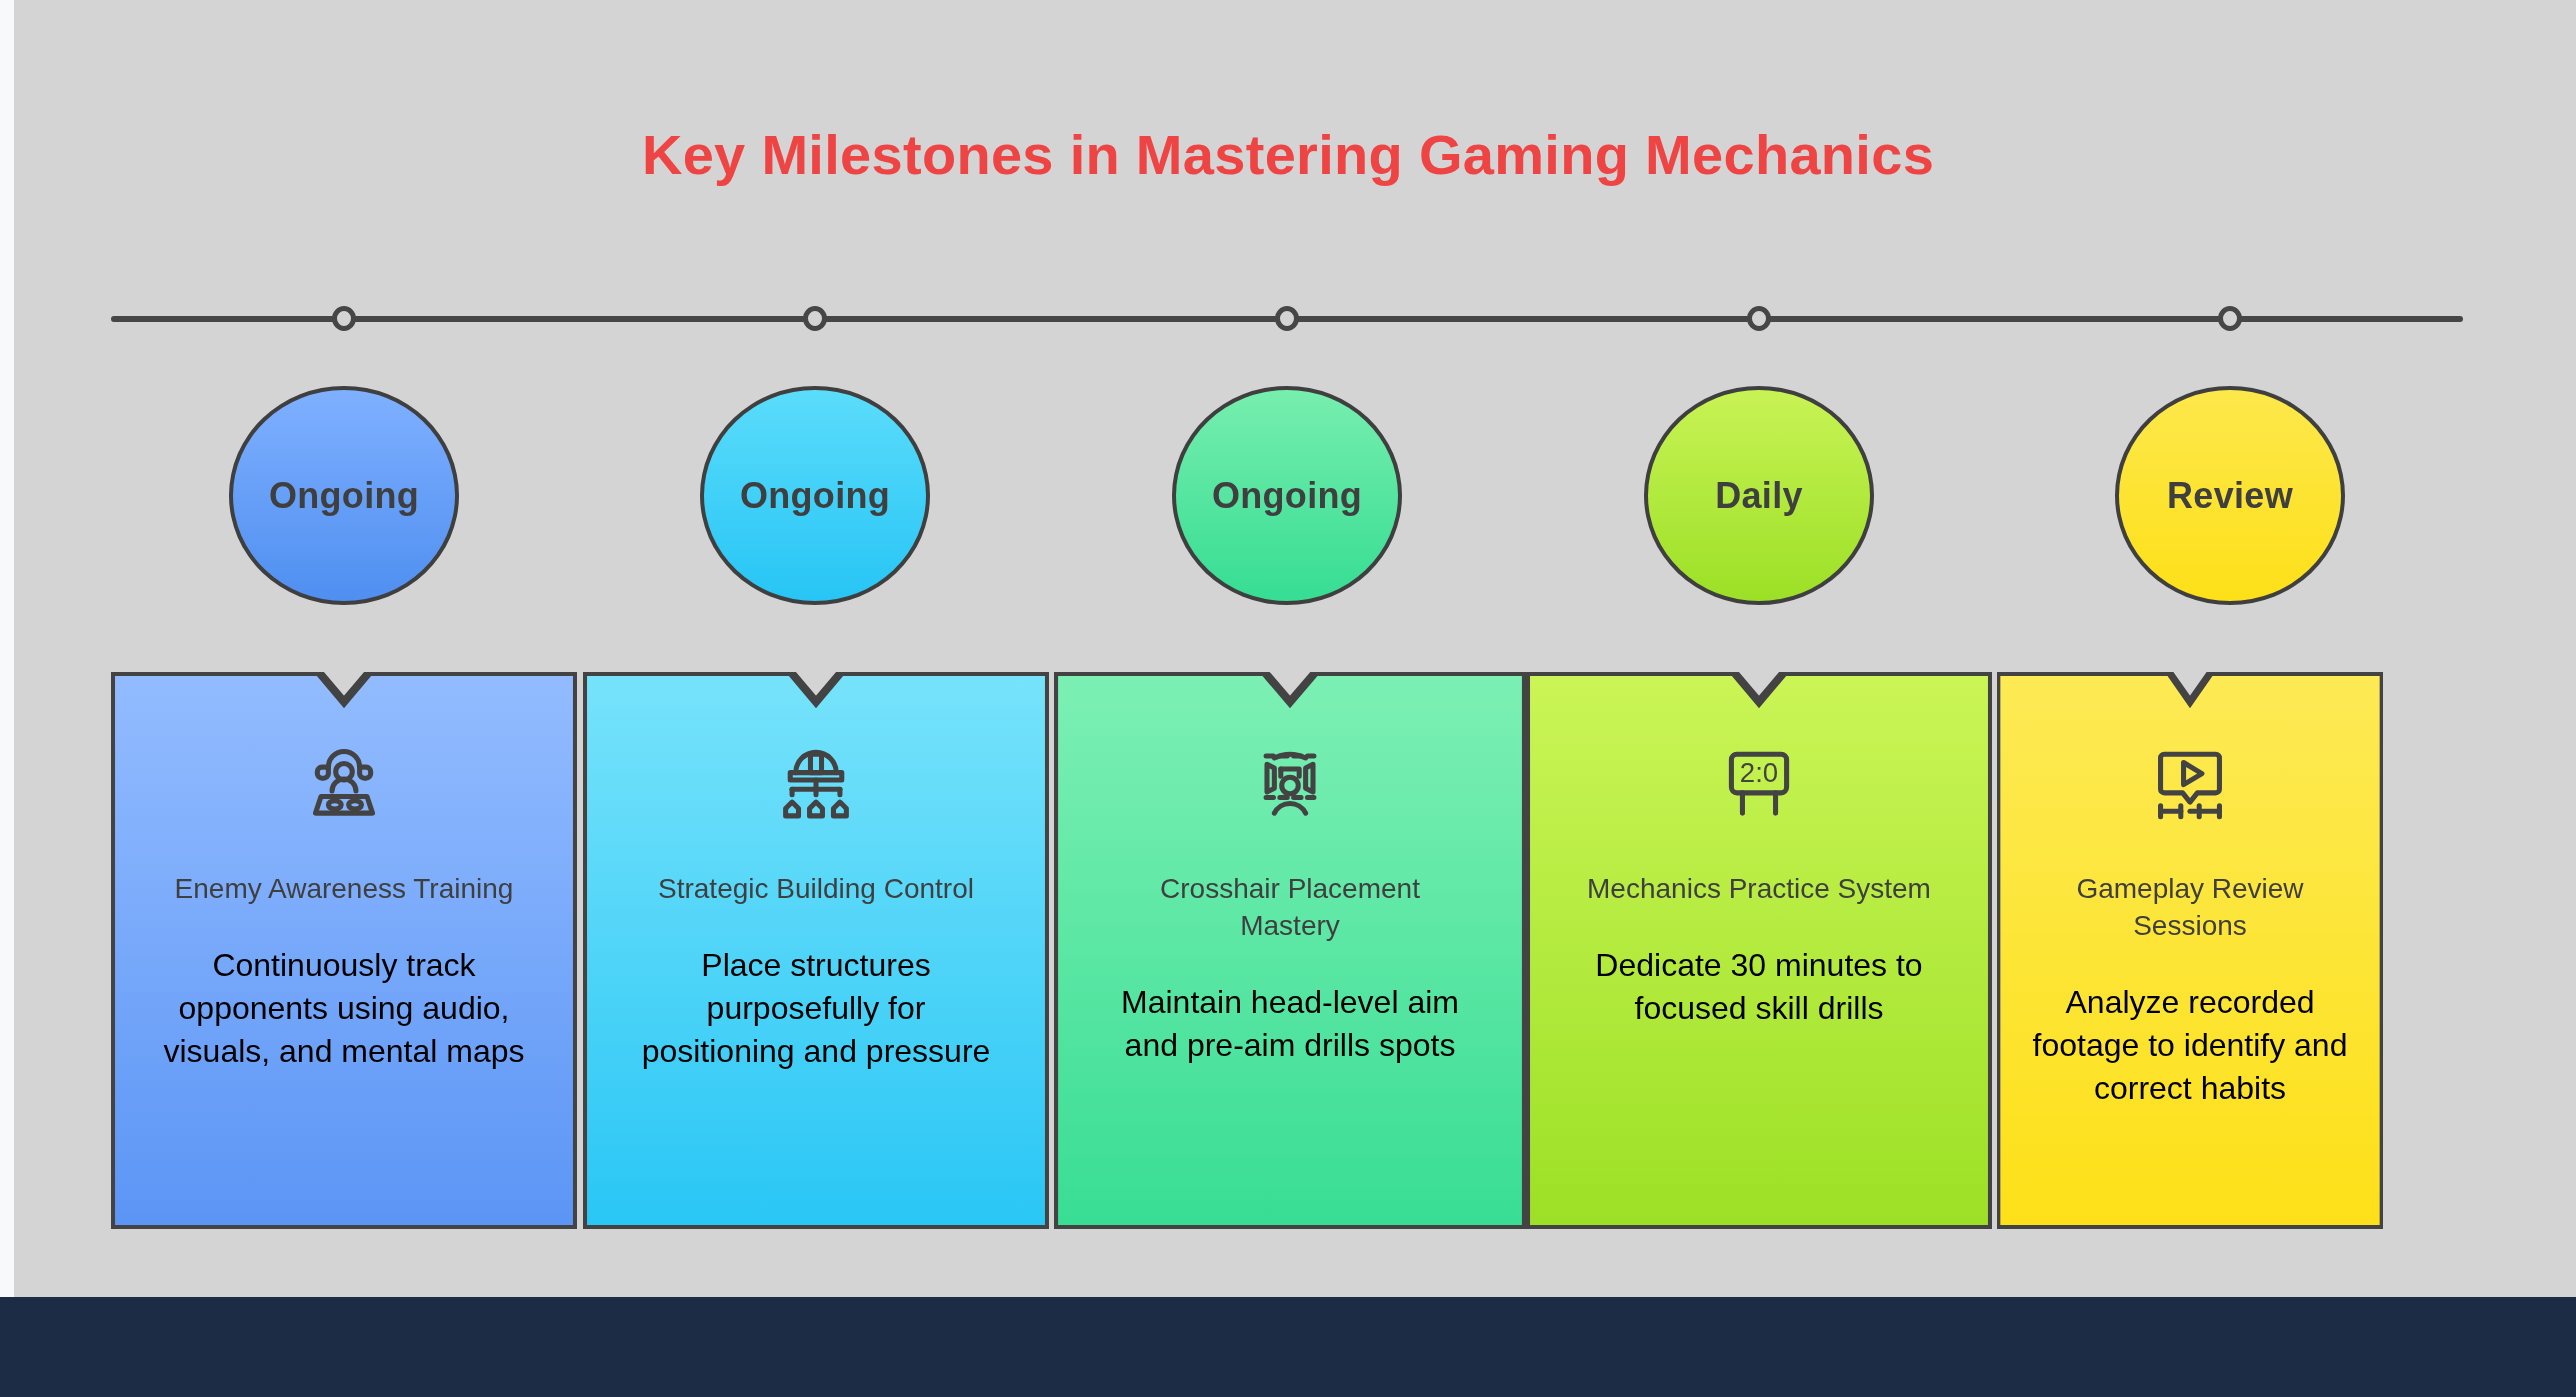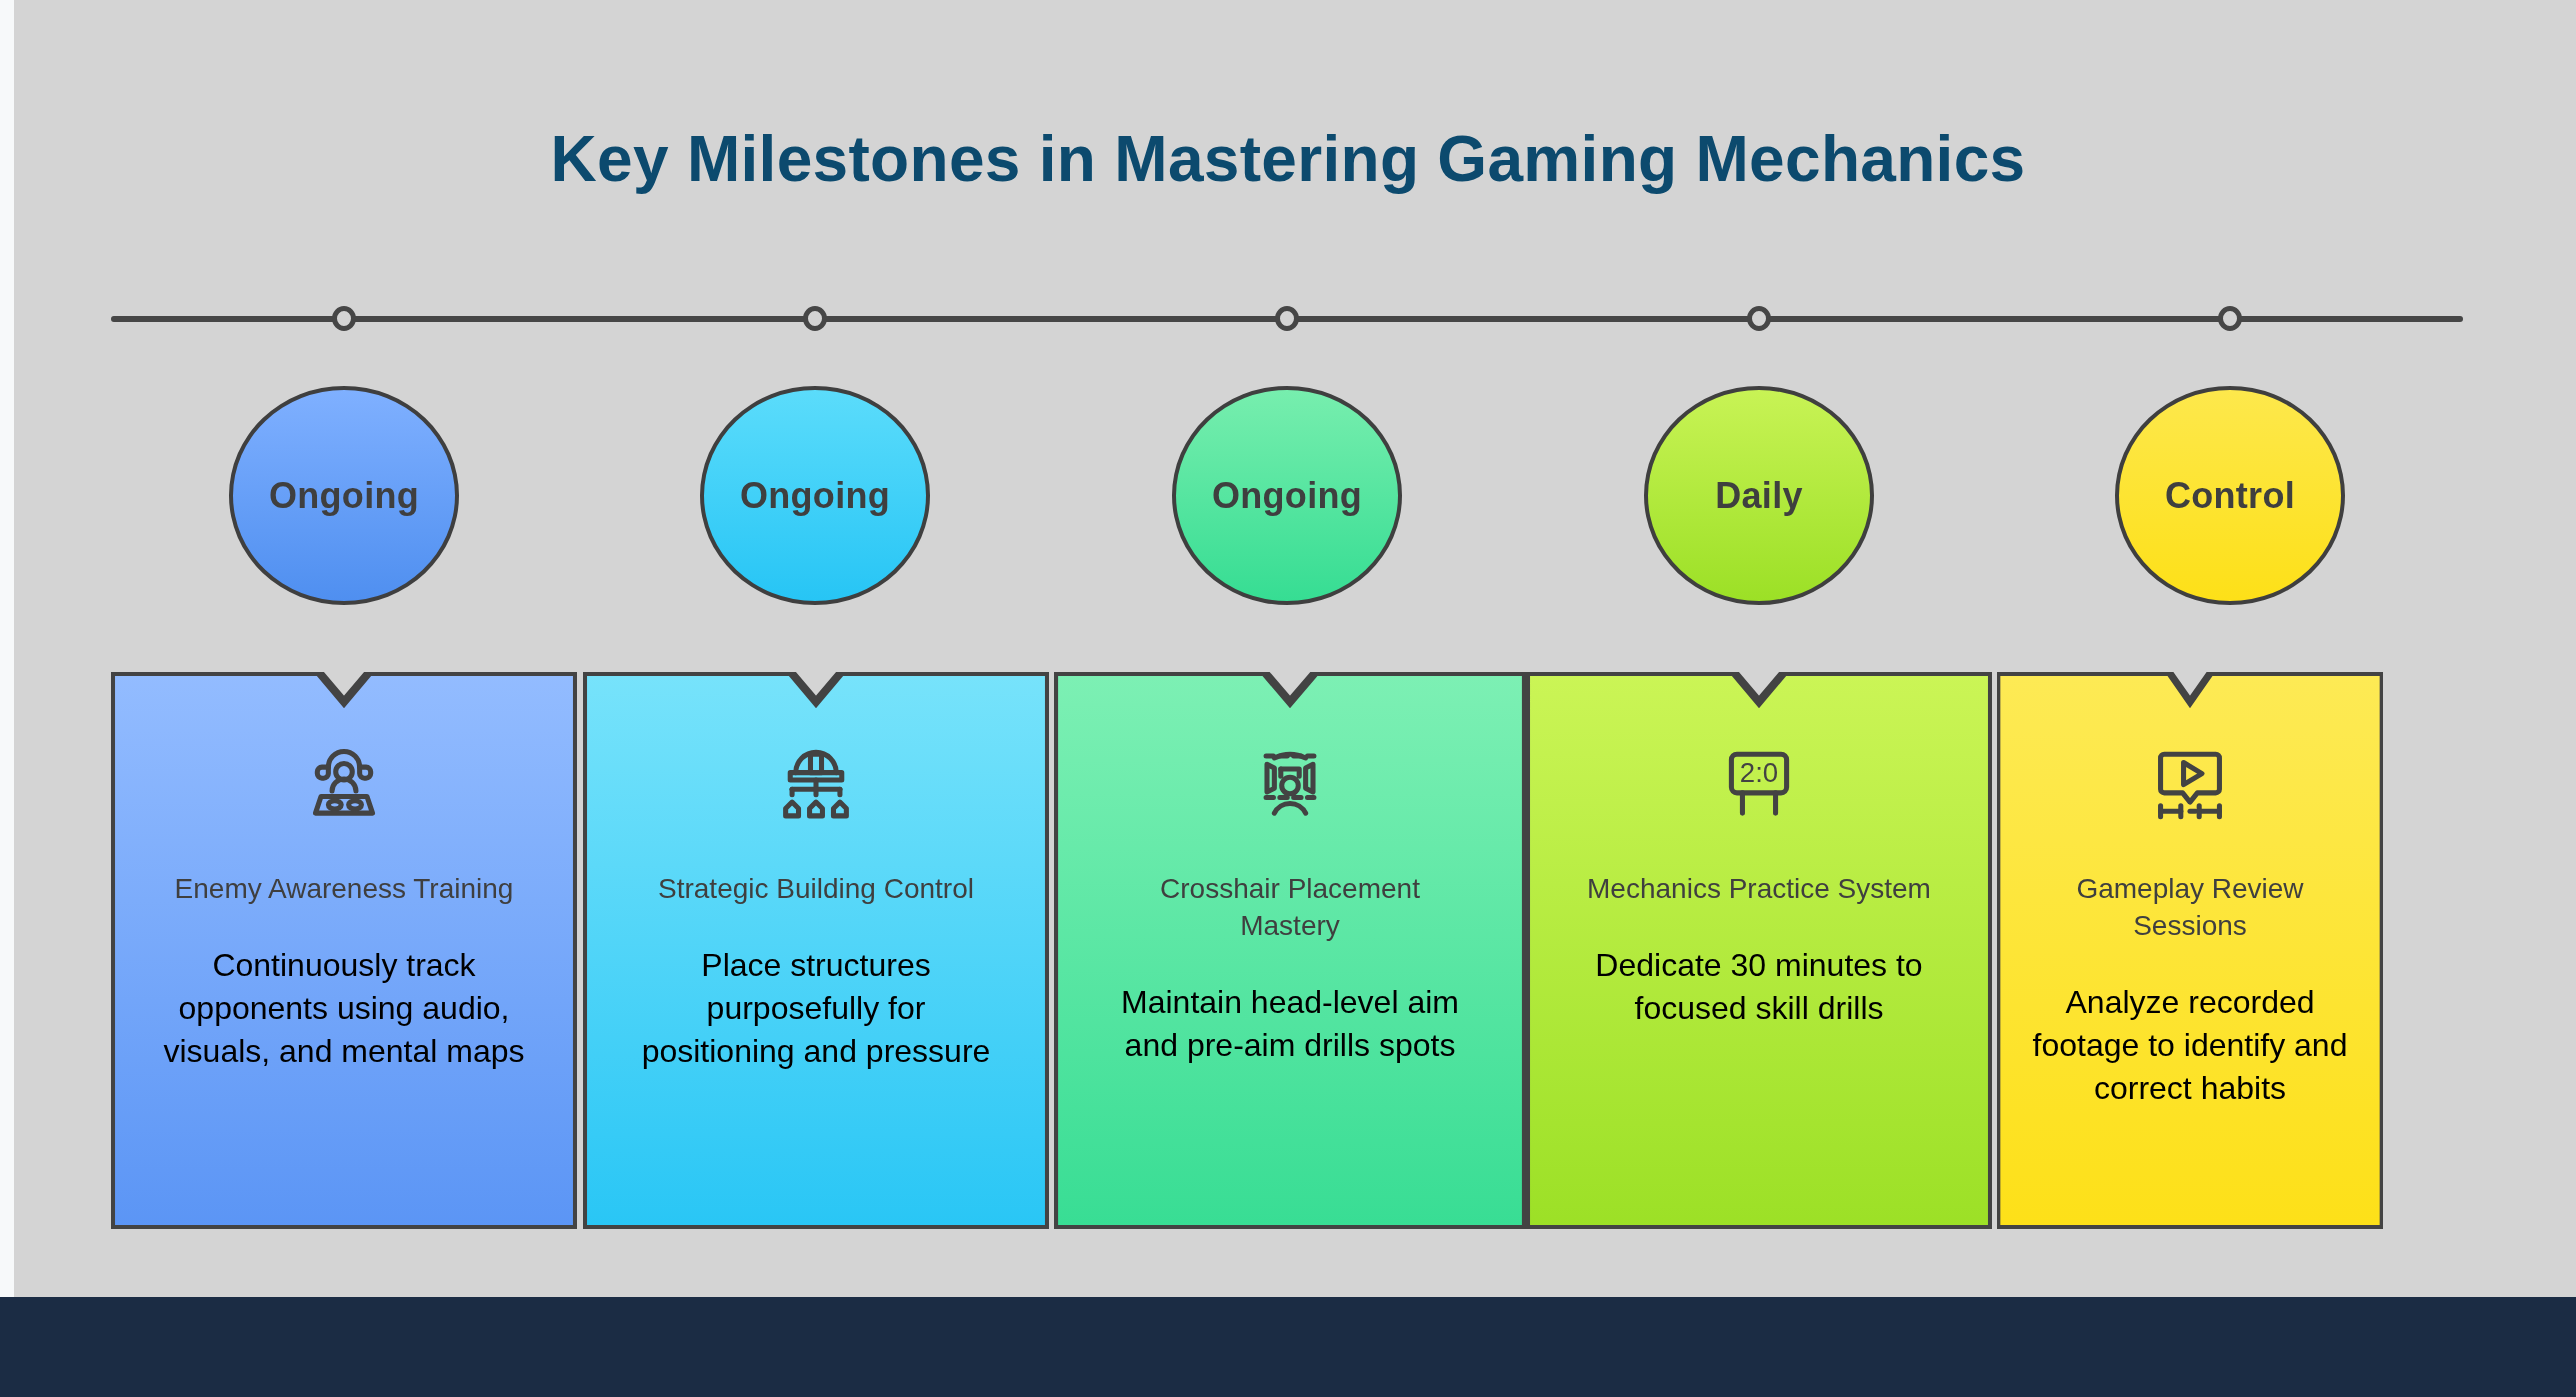--- a/index.html
+++ b/index.html
@@ -19,21 +19,21 @@
   }
   .bottom-bar{
     position:absolute;left:0;top:1297px;width:2576px;height:101px;
     background:#1b2c44;
   }
 
   
   .title{
     position:absolute;left:0;top:124px;width:2576px;
     text-align:center;
-    font-size:64px;font-weight:bold;color:#0c4a6e;
+    font-size:56px;font-weight:bold;color:#ef4444;
     letter-spacing:0.3px;
     line-height:1.1;
   }
 
   
   .timeline{
     position:absolute;left:111px;top:314px;width:2352px;height:9.2px;
   }
   .timeline-line{
     position:absolute;left:0;top:2.3px;width:2352px;height:5.8px;
@@ -129,21 +129,21 @@
       <div class="circle" style="left: 704px; background: linear-gradient(rgb(91, 220, 251) 0%, rgb(39, 197, 245) 100%);">
         <span class="circle-label">Ongoing</span>
       </div>
       <div class="circle" style="left: 1176px; background: linear-gradient(rgb(119, 238, 174) 0%, rgb(54, 221, 147) 100%);">
         <span class="circle-label">Ongoing</span>
       </div>
       <div class="circle" style="left: 1648px; background: linear-gradient(rgb(200, 243, 85) 0%, rgb(156, 224, 38) 100%);">
         <span class="circle-label">Daily</span>
       </div>
       <div class="circle" style="left: 2119px; background: linear-gradient(rgb(253, 232, 76) 0%, rgb(253, 224, 24) 100%);">
-        <span class="circle-label">Control</span>
+        <span class="circle-label">Review</span>
       </div>
     </div>
 
   <div class="cards" id="cards-row">
       <div class="card" style="left: 0px; width: 466px;">
         <div class="card-inner">
           <svg class="notch-svg" viewBox="0 0 809.4 967" preserveAspectRatio="none">
             <defs>
               <linearGradient id="g0" x1="0" y1="0" x2="0" y2="1">
                 <stop offset="0%" stop-color="#93bcff"></stop>

